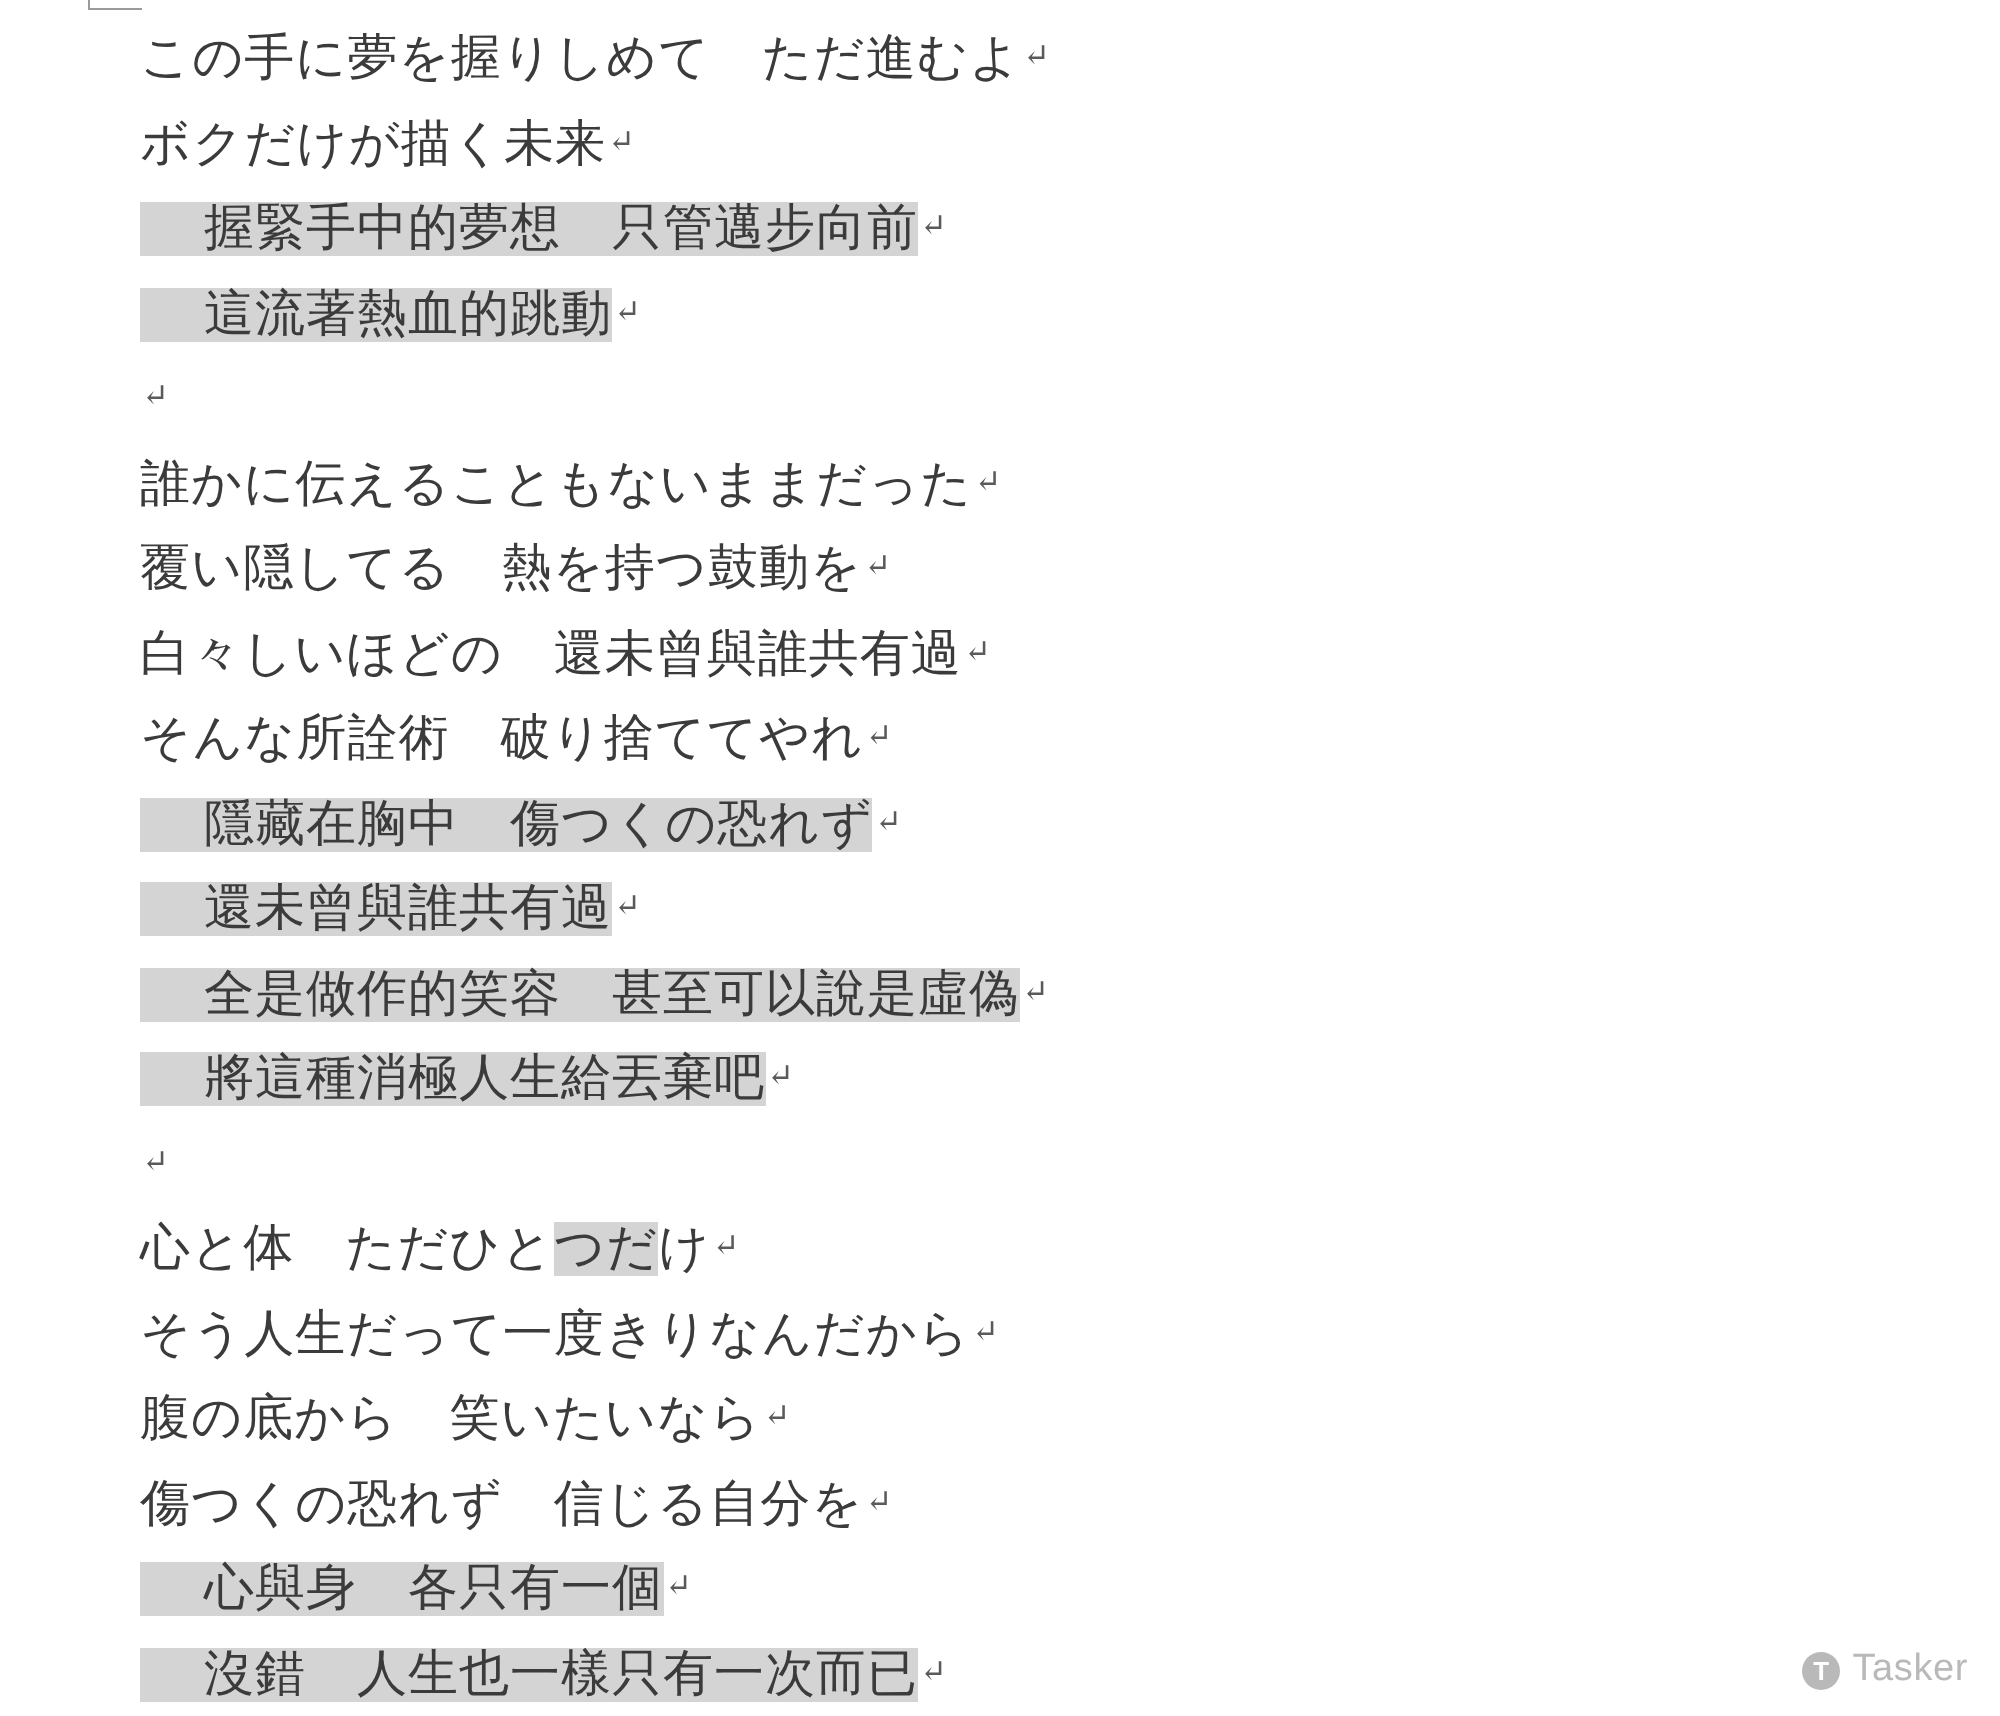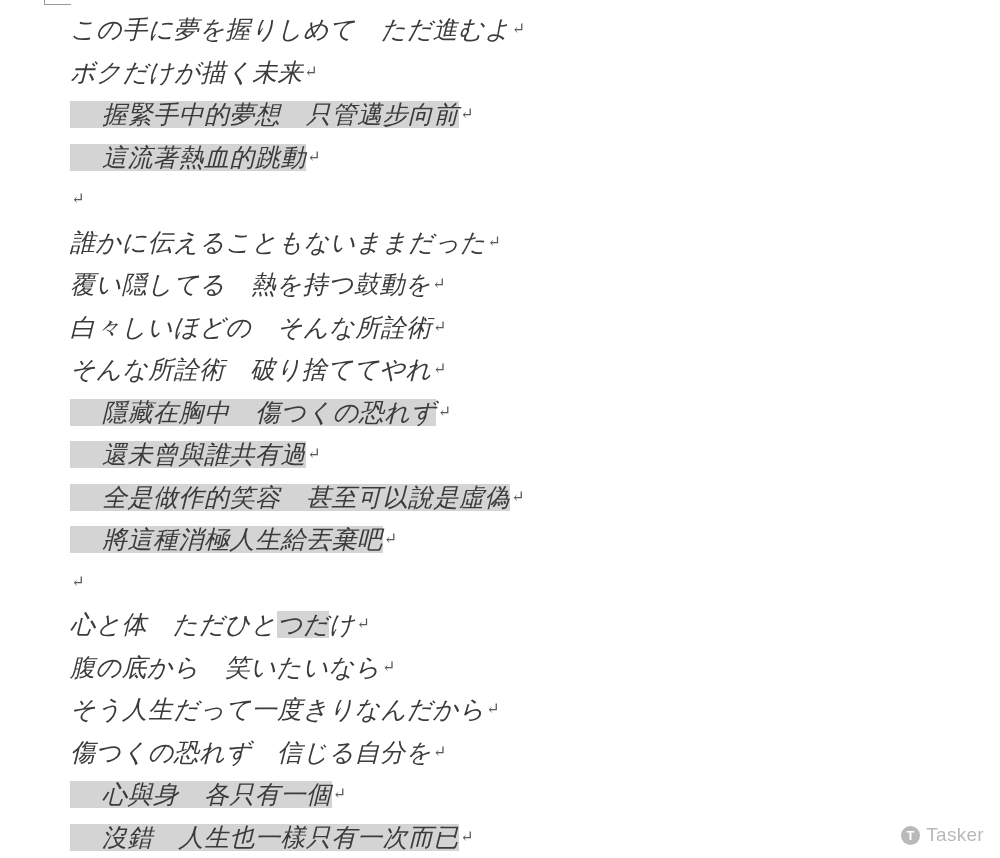--- a/index.html
+++ b/index.html
@@ -38,21 +38,20 @@
   .doc-line {
     font-size: 25px;
     line-height: 41.5px;
     color: #3b3b3b;
     white-space: pre;
     letter-spacing: 0.5px;
   }
 
   .line-text {
     display: inline;
-    font-style: italic;
   }
 
   .doc-line.highlighted .line-text {
     background: #d4d4d4;
     padding-left: 32px;
   }
 
   
   .para-mark {
     display: inline;
@@ -107,30 +106,30 @@
 <div id="page-corner-marker"></div>
 
 <div id="document-body">
     <div class="doc-line"><span class="line-text">この手に夢を握りしめて　ただ進むよ</span><span class="para-mark">↵</span></div>
     <div class="doc-line"><span class="line-text">ボクだけが描く未来</span><span class="para-mark">↵</span></div>
     <div class="doc-line highlighted"><span class="line-text">握緊手中的夢想　只管邁步向前</span><span class="para-mark">↵</span></div>
     <div class="doc-line highlighted"><span class="line-text">這流著熱血的跳動</span><span class="para-mark">↵</span></div>
     <div class="doc-line empty-line"><span class="line-text"></span><span class="para-mark">↵</span></div>
     <div class="doc-line"><span class="line-text">誰かに伝えることもないままだった</span><span class="para-mark">↵</span></div>
     <div class="doc-line"><span class="line-text">覆い隠してる　熱を持つ鼓動を</span><span class="para-mark">↵</span></div>
-    <div class="doc-line"><span class="line-text">白々しいほどの　そんな所詮術</span><span class="para-mark">↵</span></div>
+    <div class="doc-line"><span class="line-text">白々しいほどの　還未曾與誰共有過</span><span class="para-mark">↵</span></div>
     <div class="doc-line"><span class="line-text">そんな所詮術　破り捨ててやれ</span><span class="para-mark">↵</span></div>
     <div class="doc-line highlighted"><span class="line-text">隱藏在胸中　傷つくの恐れず</span><span class="para-mark">↵</span></div>
     <div class="doc-line highlighted"><span class="line-text">還未曾與誰共有過</span><span class="para-mark">↵</span></div>
     <div class="doc-line highlighted"><span class="line-text">全是做作的笑容　甚至可以說是虛偽</span><span class="para-mark">↵</span></div>
     <div class="doc-line highlighted"><span class="line-text">將這種消極人生給丟棄吧</span><span class="para-mark">↵</span></div>
     <div class="doc-line empty-line"><span class="line-text"></span><span class="para-mark">↵</span></div>
     <div class="doc-line"><span class="line-text">心と体　ただひと<span class="inline-hl">つだ</span>け</span><span class="para-mark">↵</span></div>
+    <div class="doc-line"><span class="line-text">そう人生だって一度きりなんだから</span><span class="para-mark">↵</span></div>
     <div class="doc-line"><span class="line-text">腹の底から　笑いたいなら</span><span class="para-mark">↵</span></div>
-    <div class="doc-line"><span class="line-text">そう人生だって一度きりなんだから</span><span class="para-mark">↵</span></div>
     <div class="doc-line"><span class="line-text">傷つくの恐れず　信じる自分を</span><span class="para-mark">↵</span></div>
     <div class="doc-line highlighted"><span class="line-text">心與身　各只有一個</span><span class="para-mark">↵</span></div>
     <div class="doc-line highlighted"><span class="line-text">沒錯　人生也一樣只有一次而已</span><span class="para-mark">↵</span></div>
   </div>
 
 <div id="watermark">
   <span class="wm-badge">T</span>
   <span>Tasker</span>
 </div>
 

